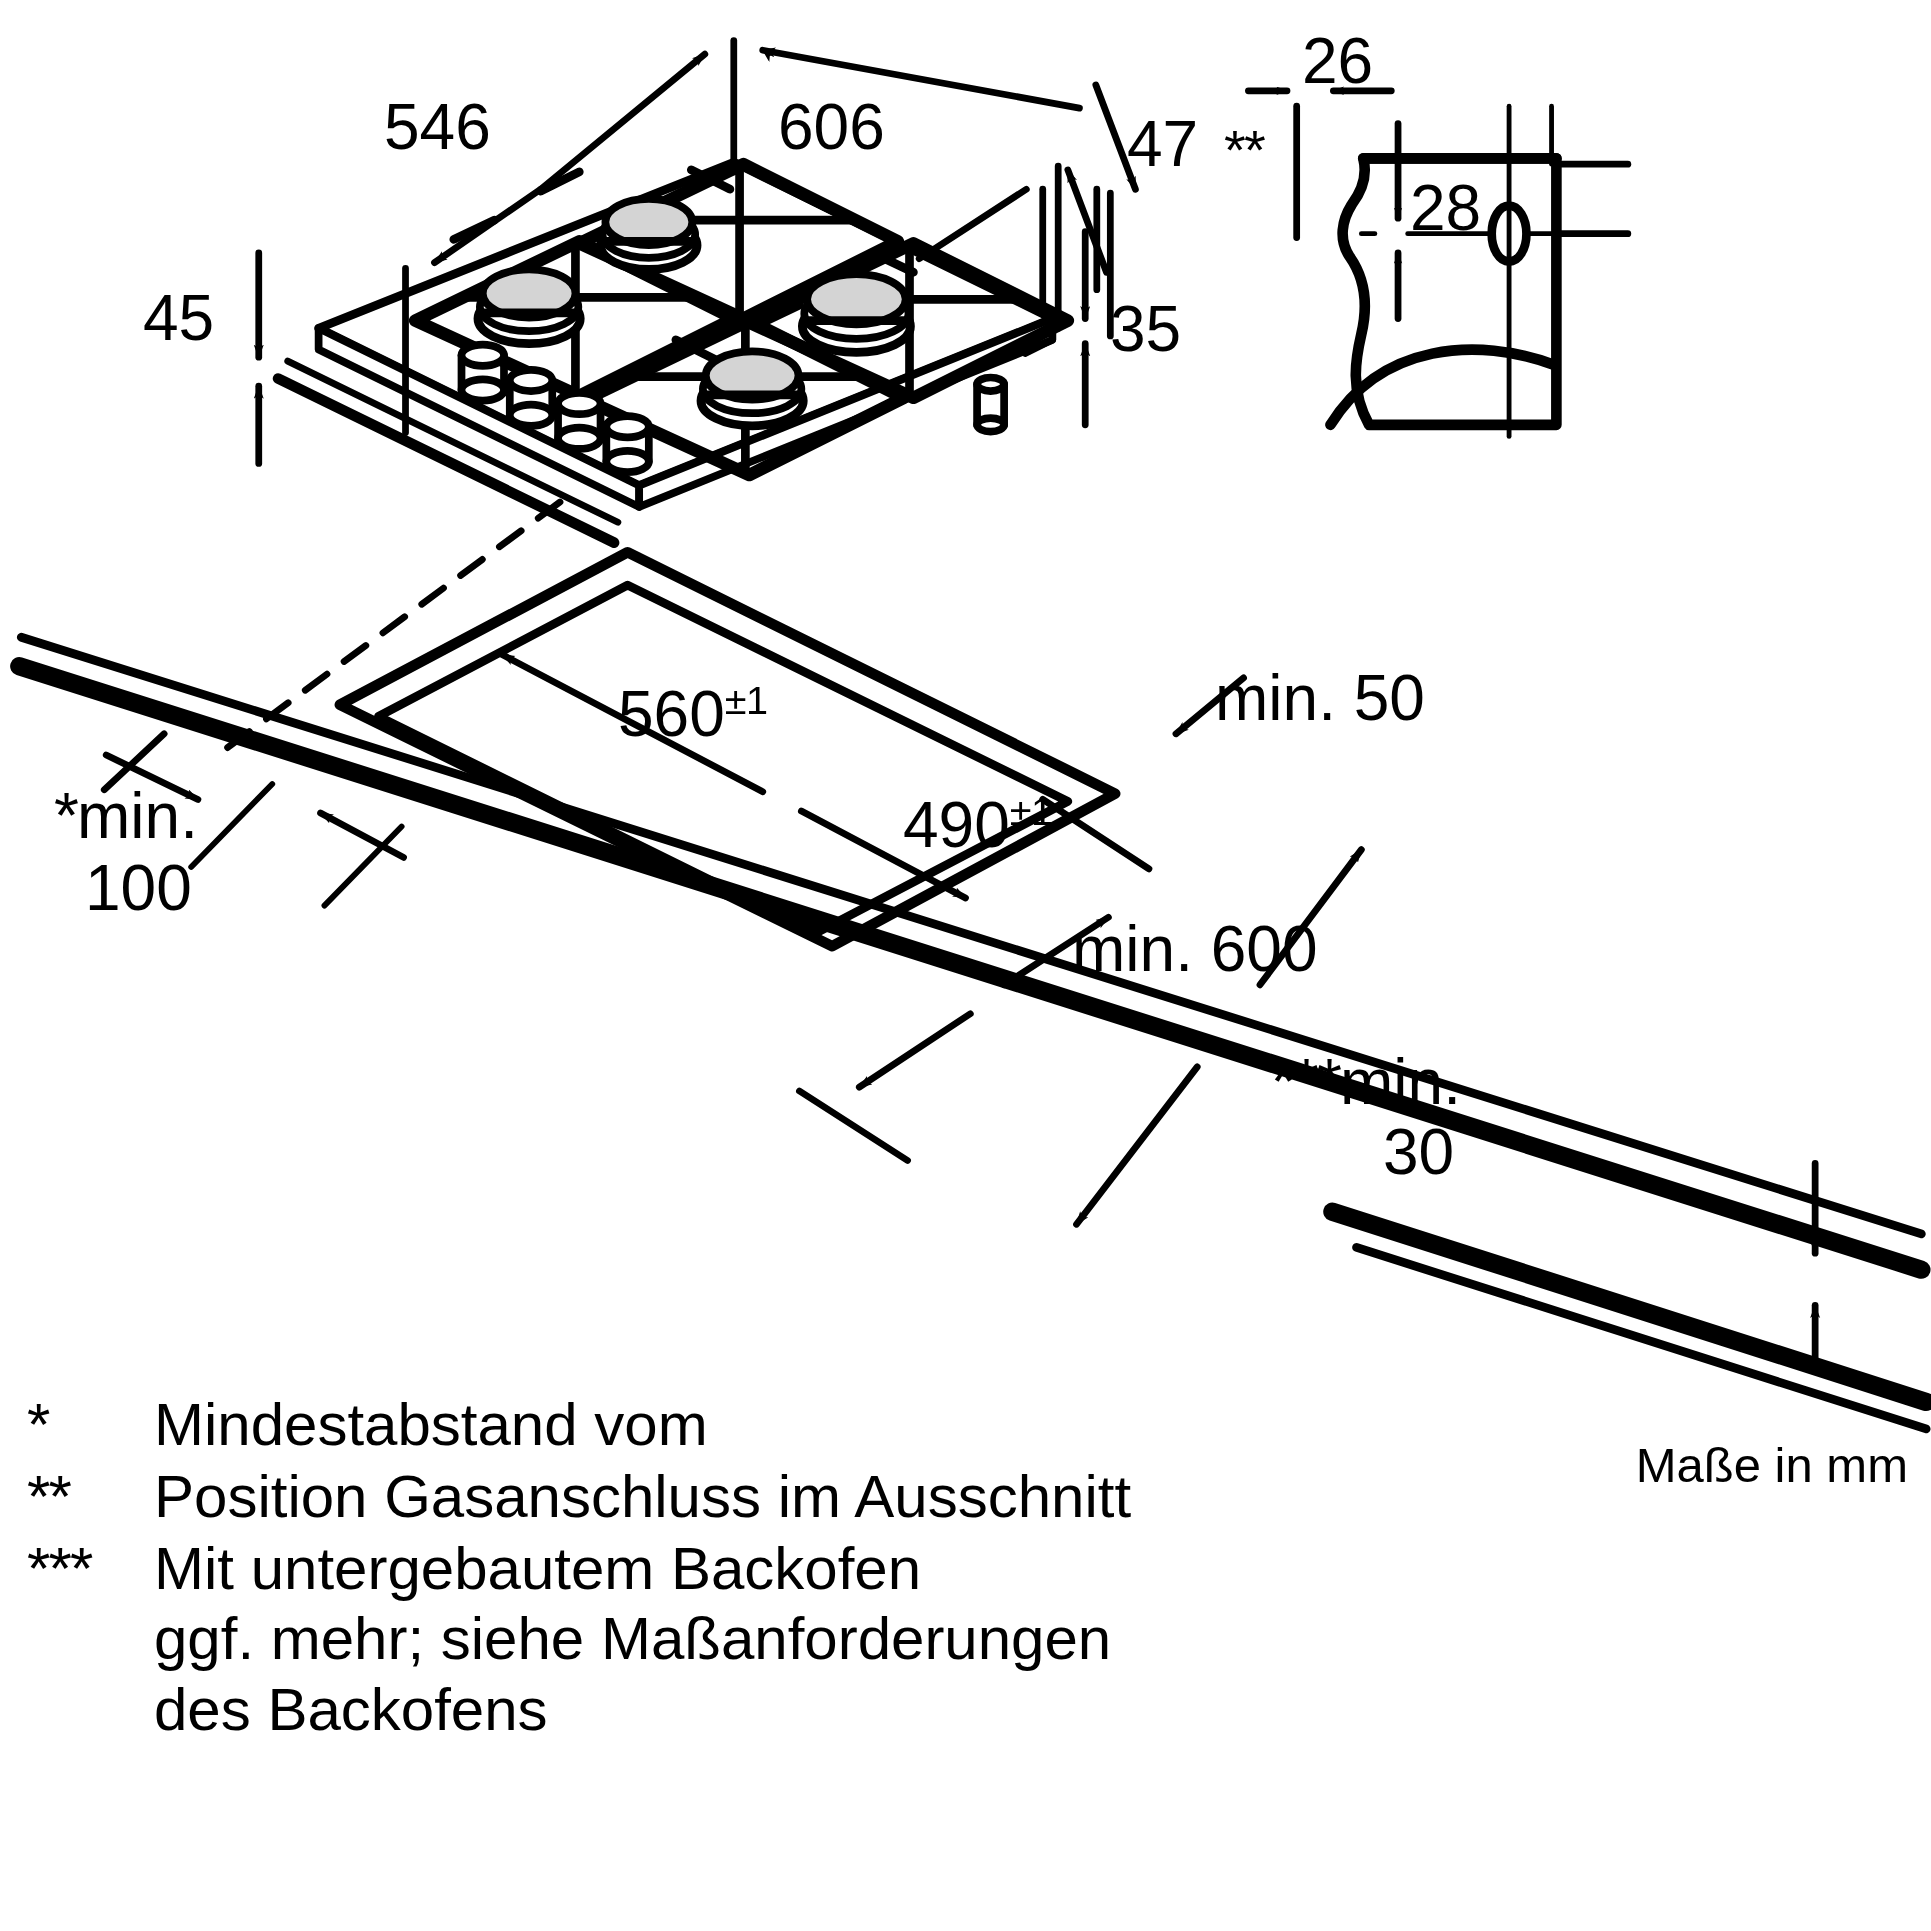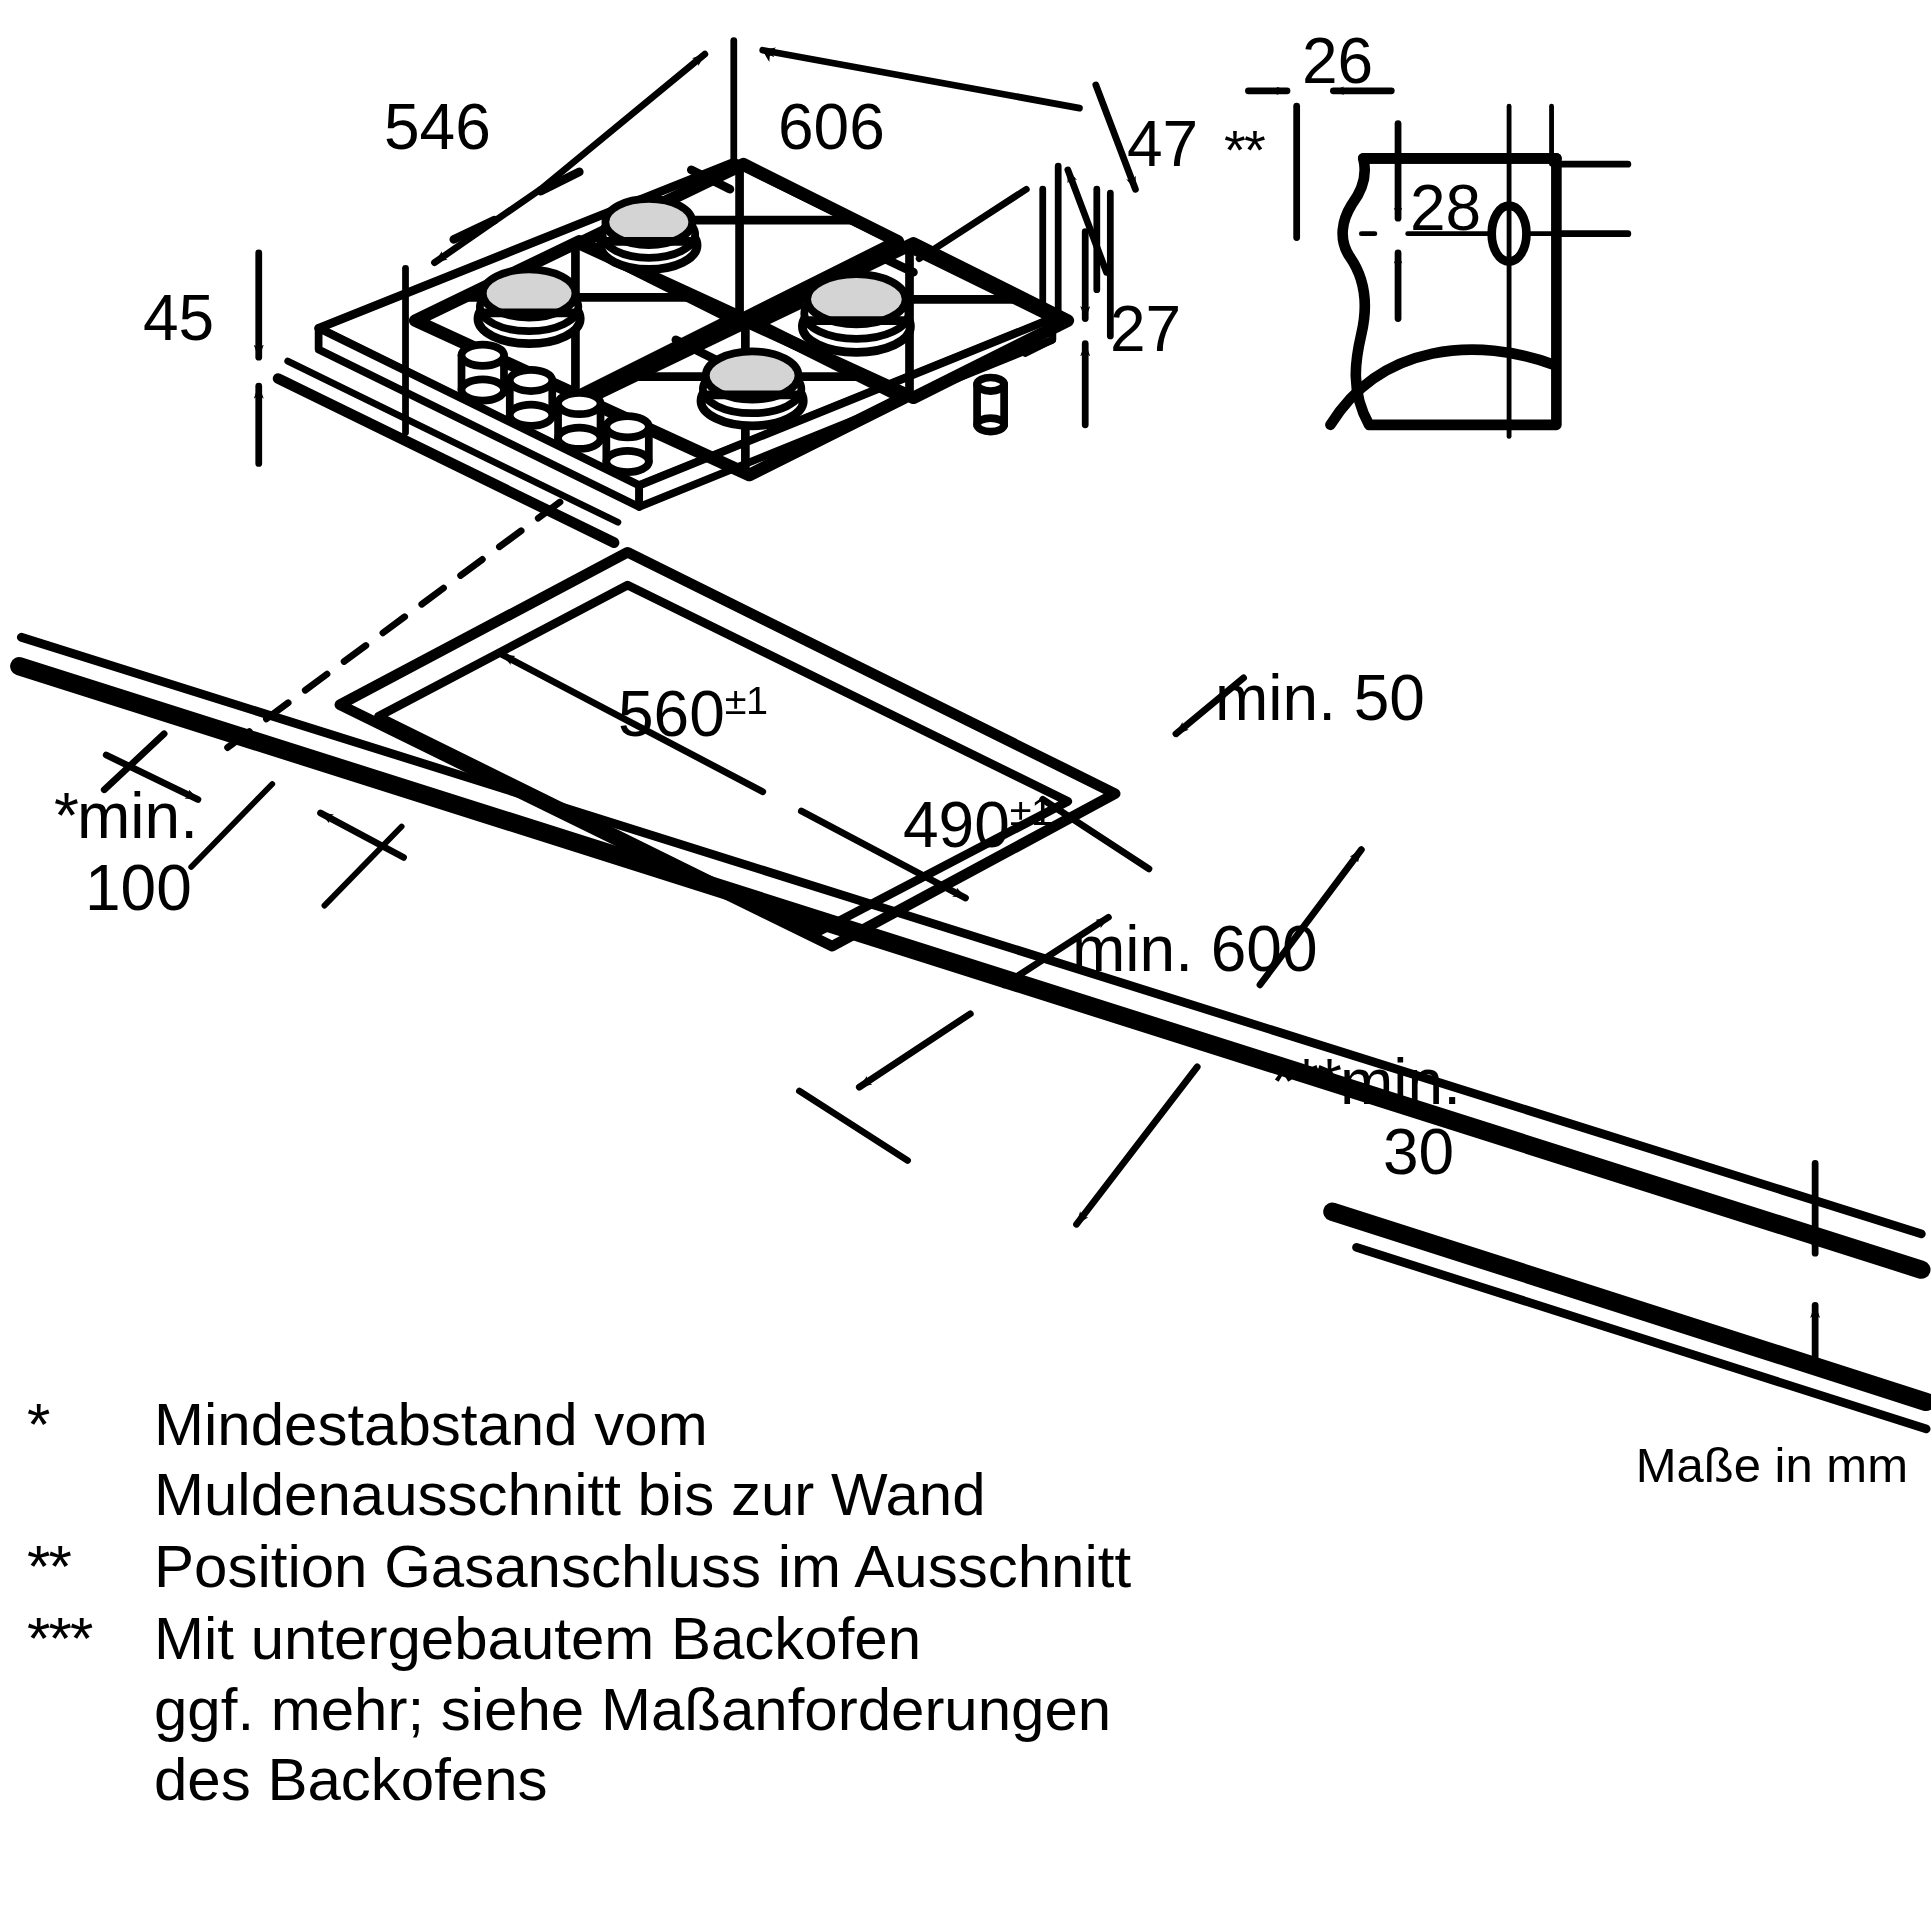--- a/index.html
+++ b/index.html
@@ -322,21 +322,21 @@
   </svg>
 
   <div class="dimlabel d-big" style="left:384px; top:95px;">546</div>
 
   <div class="dimlabel d-big" style="left:778px; top:95px;">606</div>
 
   <div class="dimlabel d-big" style="left:143px; top:286px;">45</div>
 
   <div class="dimlabel d-big" style="left:1127px; top:112px;">47</div>
 
-  <div class="dimlabel d-big" style="left:1110px; top:297px;">27</div>
+  <div class="dimlabel d-big" style="left:1110px; top:297px;">35</div>
 
   <div class="dimlabel d-big" style="left:1302px; top:29px;">26</div>
 
   <div class="dimlabel d-big" style="left:1410px; top:176px;">28</div>
 
   <div class="dimlabel d-med starblock" style="left:1224px; top:122px; font-size:56px;">**</div>
 
   <div class="dimlabel d-big" style="left:618px; top:681px;">
     <span>560</span><span class="sup">±1</span>
   </div>
@@ -357,21 +357,20 @@
   <div class="dimlabel d-big" style="left:1271px; top:1050px;">
     <span class="starblock">***</span><span>min.</span>
   </div>
   <div class="dimlabel d-big" style="left:1383px; top:1120px;">30</div>
 
   <div class="notes">
     <div class="note-row">
       <div class="note-mark starblock">*</div>
       <div class="note-txt">
         <div>Mindestabstand vom</div>
-        <div>Muldenausschnitt bis zur Wand</div>
       </div>
     </div>
     <div class="note-row">
       <div class="note-mark starblock">**</div>
       <div class="note-txt">
         <div>Position Gasanschluss im Ausschnitt</div>
       </div>
     </div>
     <div class="note-row">
       <div class="note-mark starblock">***</div>

